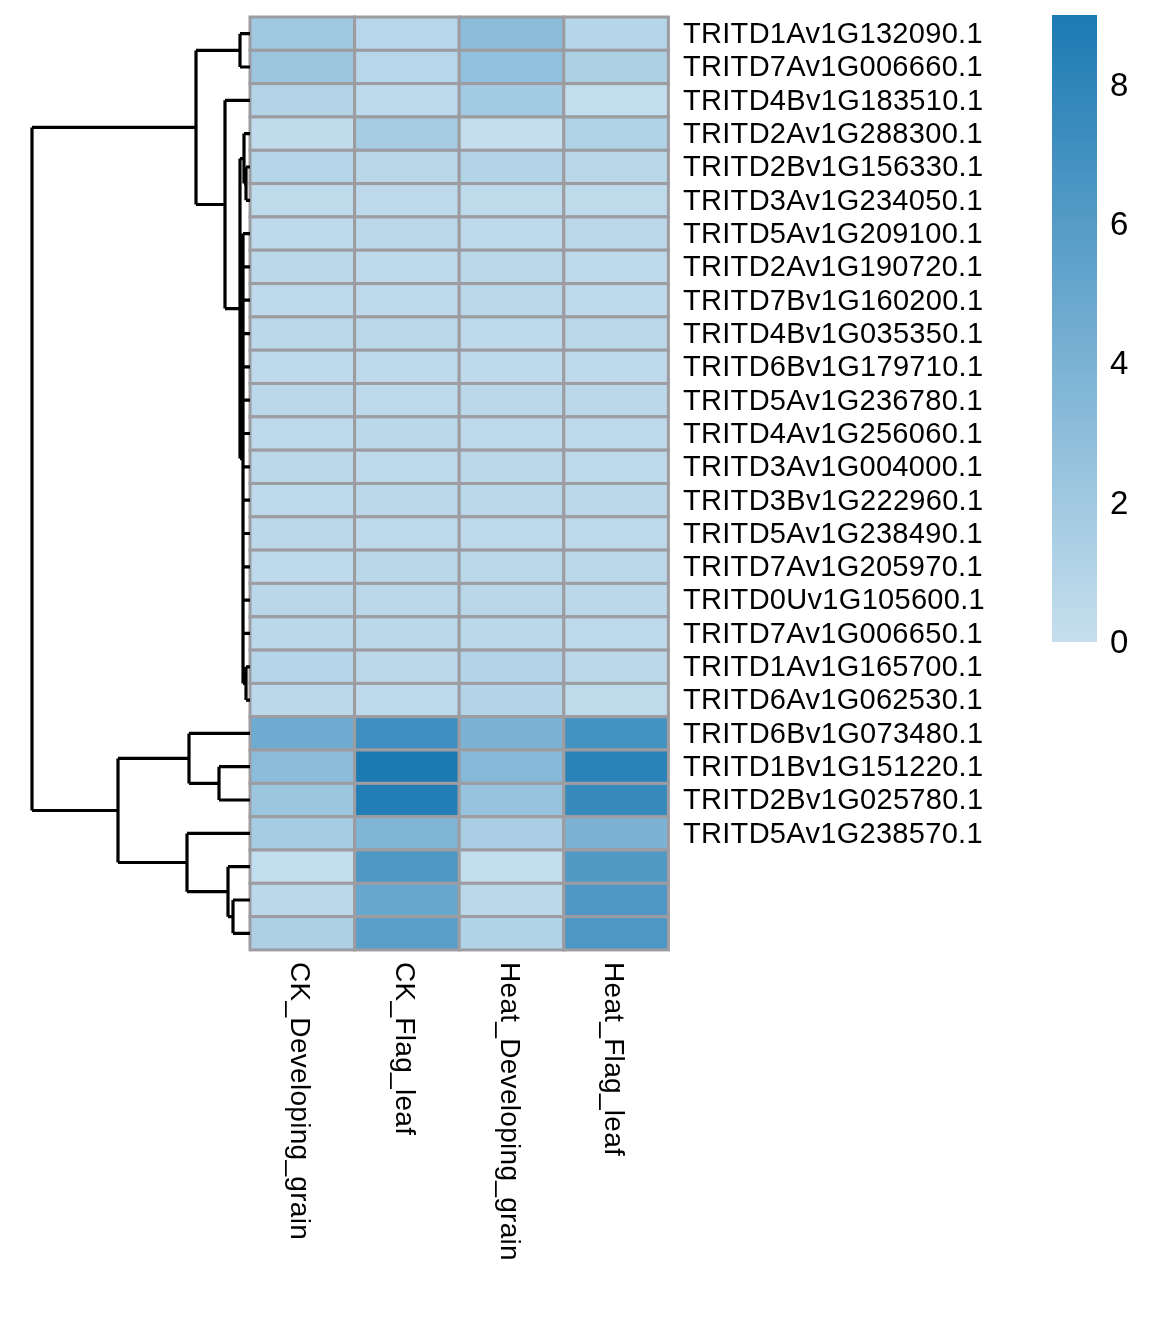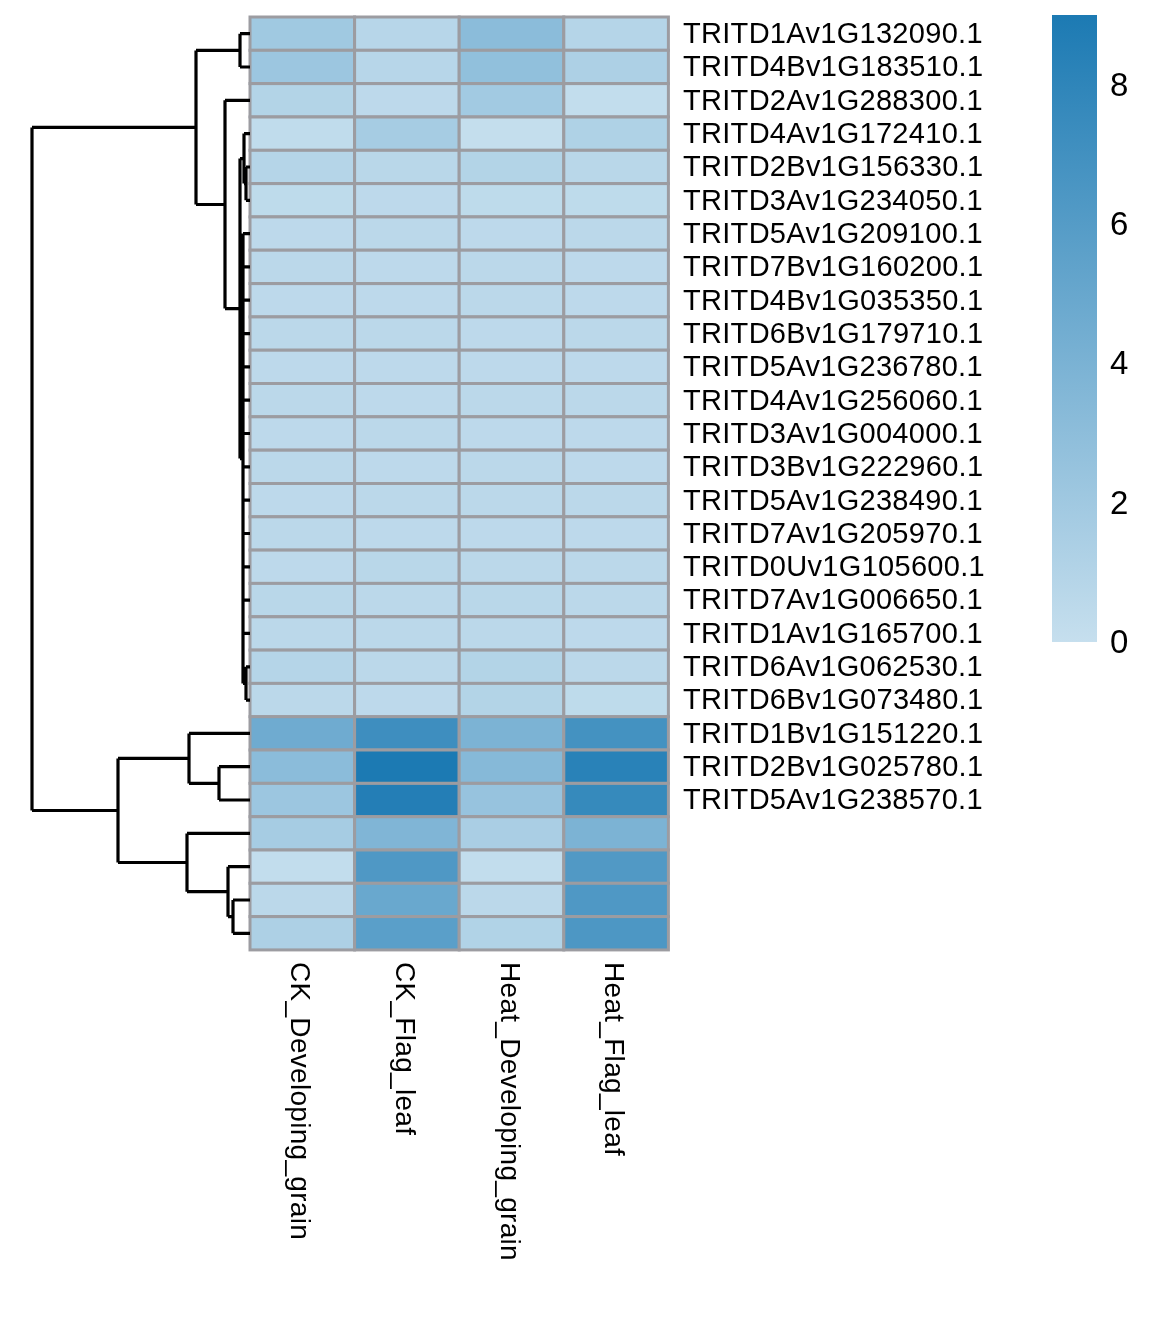--- a/index.html
+++ b/index.html
@@ -154,26 +154,27 @@
          M189 733.4 V783.4 M189 733.4 H250 M189 783.4 H219
          M219 766.7 V800 M219 766.7 H250 M219 800 H250
          M118 862.5 H187
          M187 833.4 V891.7 M187 833.4 H250 M187 891.7 H228
          M228 866.7 V916.7 M228 866.7 H250 M228 916.7 H233
          M233 900 V933.3 M233 900 H250 M233 933.3 H250"></path>
   </svg>
 
   <div id="row-labels">
       <div class="row-label">TRITD1Av1G132090.1</div>
+      <div class="row-label">TRITD7Av1G006660.1</div>
       <div class="row-label">TRITD4Bv1G183510.1</div>
       <div class="row-label">TRITD2Av1G288300.1</div>
-      <div class="row-label">TRITD4Av1G172410.1</div>
       <div class="row-label">TRITD2Bv1G156330.1</div>
       <div class="row-label">TRITD3Av1G234050.1</div>
       <div class="row-label">TRITD5Av1G209100.1</div>
+      <div class="row-label">TRITD2Av1G190720.1</div>
       <div class="row-label">TRITD7Bv1G160200.1</div>
       <div class="row-label">TRITD4Bv1G035350.1</div>
       <div class="row-label">TRITD6Bv1G179710.1</div>
       <div class="row-label">TRITD5Av1G236780.1</div>
       <div class="row-label">TRITD4Av1G256060.1</div>
       <div class="row-label">TRITD3Av1G004000.1</div>
       <div class="row-label">TRITD3Bv1G222960.1</div>
       <div class="row-label">TRITD5Av1G238490.1</div>
       <div class="row-label">TRITD7Av1G205970.1</div>
       <div class="row-label">TRITD0Uv1G105600.1</div>

